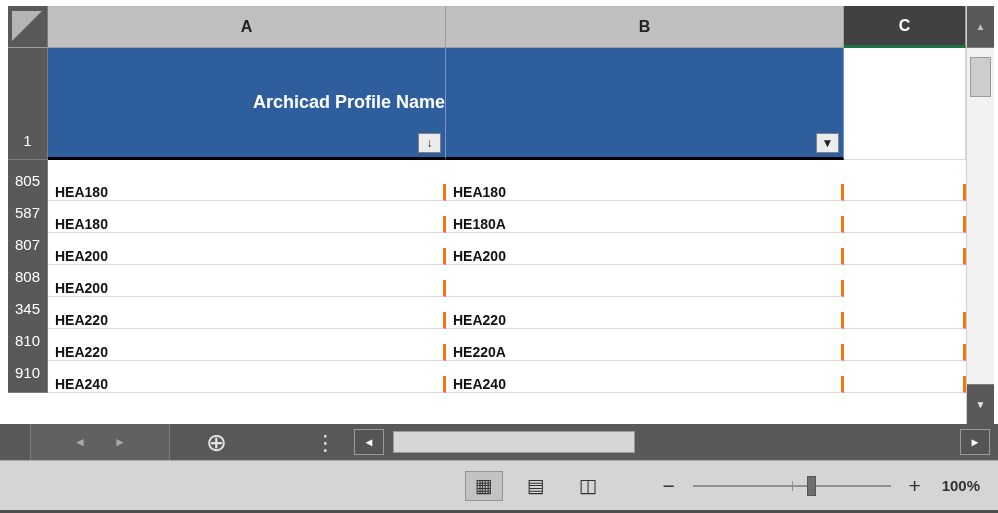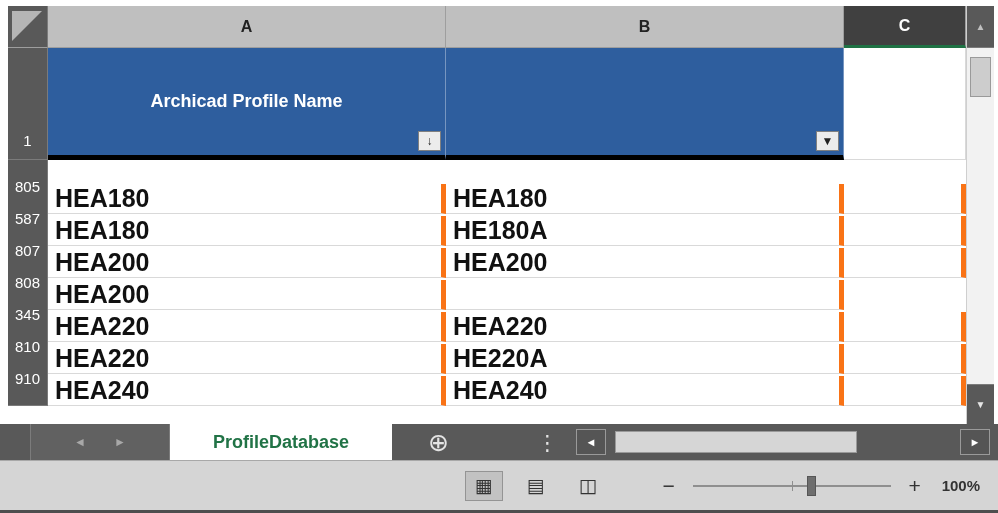--- a/index.html
+++ b/index.html
@@ -25,32 +25,32 @@
     border-right:1px solid #9e9e9e; border-bottom:1px solid #9e9e9e; }
   .colhdr.sel { background:#404040; color:#fff; border-bottom:3px solid #1f7244; }
 
   
   .hdrrow { height:112px; }
   .rnum { background:#595959; color:#fff; font-size:15px;
     display:flex; align-items:center; justify-content:center;
     border-right:1px solid #7b7b7b; border-bottom:1px solid #7b7b7b; }
   .hdrrow .rnum { align-items:flex-end; padding-bottom:10px; }
   .hdr-cell { background:#2E5E9E; color:#fff; font-weight:700; font-size:18px;
-    display:flex; align-items:center; justify-content:center; position:relative;
-    border-right:1px solid rgba(255,255,255,.35); border-bottom:5px solid #000000; }
+    display:flex; align-items:center; justify-content:flex-end; position:relative;
+    border-right:1px solid rgba(255,255,255,.35); border-bottom:3px solid #000000; }
   .fbtn { position:absolute; right:4px; bottom:4px; width:23px; height:20px;
     background:#ECECEC; border:1px solid #808080; color:#222; font-size:12px; line-height:1;
     display:flex; align-items:center; justify-content:center; cursor:pointer; }
   .hdr-c { background:#fff; border-right:1px solid #D9D9D9; border-bottom:1px solid #D9D9D9; }
 
   
   .row { height:32px; }
-  .cell { background:#fff; color:#111; font-size:25px; font-weight:600;
+  .cell { background:#fff; color:#111; font-size:14px; font-weight:600;
     display:flex; align-items:center; padding-left:7px;
-    border-right:5px solid #f97316; border-bottom:1px solid #D9D9D9;margin-top:24px; }
+    border-right:3px solid #f97316; border-bottom:1px solid #D9D9D9;margin-top:24px; }
   .cell.c { padding-left:0; }
 
   
   .vscroll { position:absolute; top:0; right:0; width:28px; height:418px;
     background:#F2F2F2; border-left:1px solid #CFCFCF; }
   .vs-top { height:42px; background:#595959; color:#BFBFBF; font-size:10px;
     display:flex; align-items:center; justify-content:center; border-bottom:1px solid #7b7b7b; }
   .vs-thumb { height:40px; margin:9px 3px 0 3px; background:#CDCDCD; border:1px solid #9A9A9A; }
   .vs-bottom { position:absolute; bottom:0; left:0; width:100%; height:40px;
     background:#595959; color:#E6E6E6; font-size:10px;
@@ -174,21 +174,20 @@
         <span>▼</span>
       </div>
     </div>
   </div>
 
   <div class="tabbar">
     <div class="nav-box">
       <span>◄</span>
       <span>►</span>
     </div>
-    <div class="sheet-tab">ProfileDatabase</div>
     <div class="add-sheet">
       <span>⊕</span>
     </div>
     <div class="sheet-dots">
       <span>⋮</span>
     </div>
     <div class="hscroll">
       <div class="hs-btn">
         <span>◄</span>
       </div>

